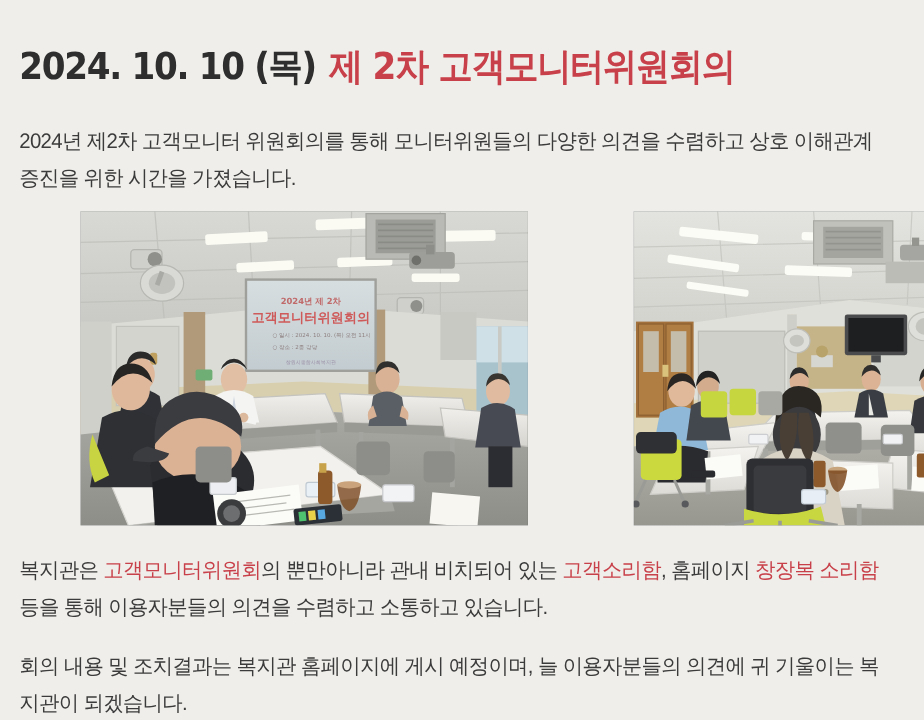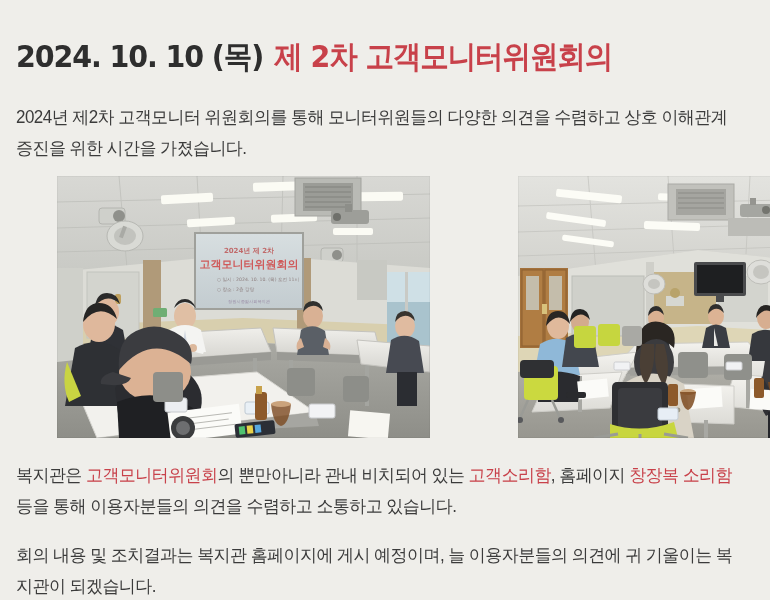--- a/index.html
+++ b/index.html
@@ -61,21 +61,21 @@
   .para .hl {
     color: #c8414a;
   }
   #intro-paragraph { top: 84px; }
   #channels-paragraph { top: 442px; }
   #followup-paragraph { top: 522px; }
 
   
   .photo-row {
     position: absolute;
-    left: 17px;
+    left: 27px;
     top: 160px;
     width: 736px;
     height: 262px;
     display: flex;
     gap: 8px;
   }
   .photo {
     position: relative;
     overflow: hidden;
     background: #b9bcbd;

